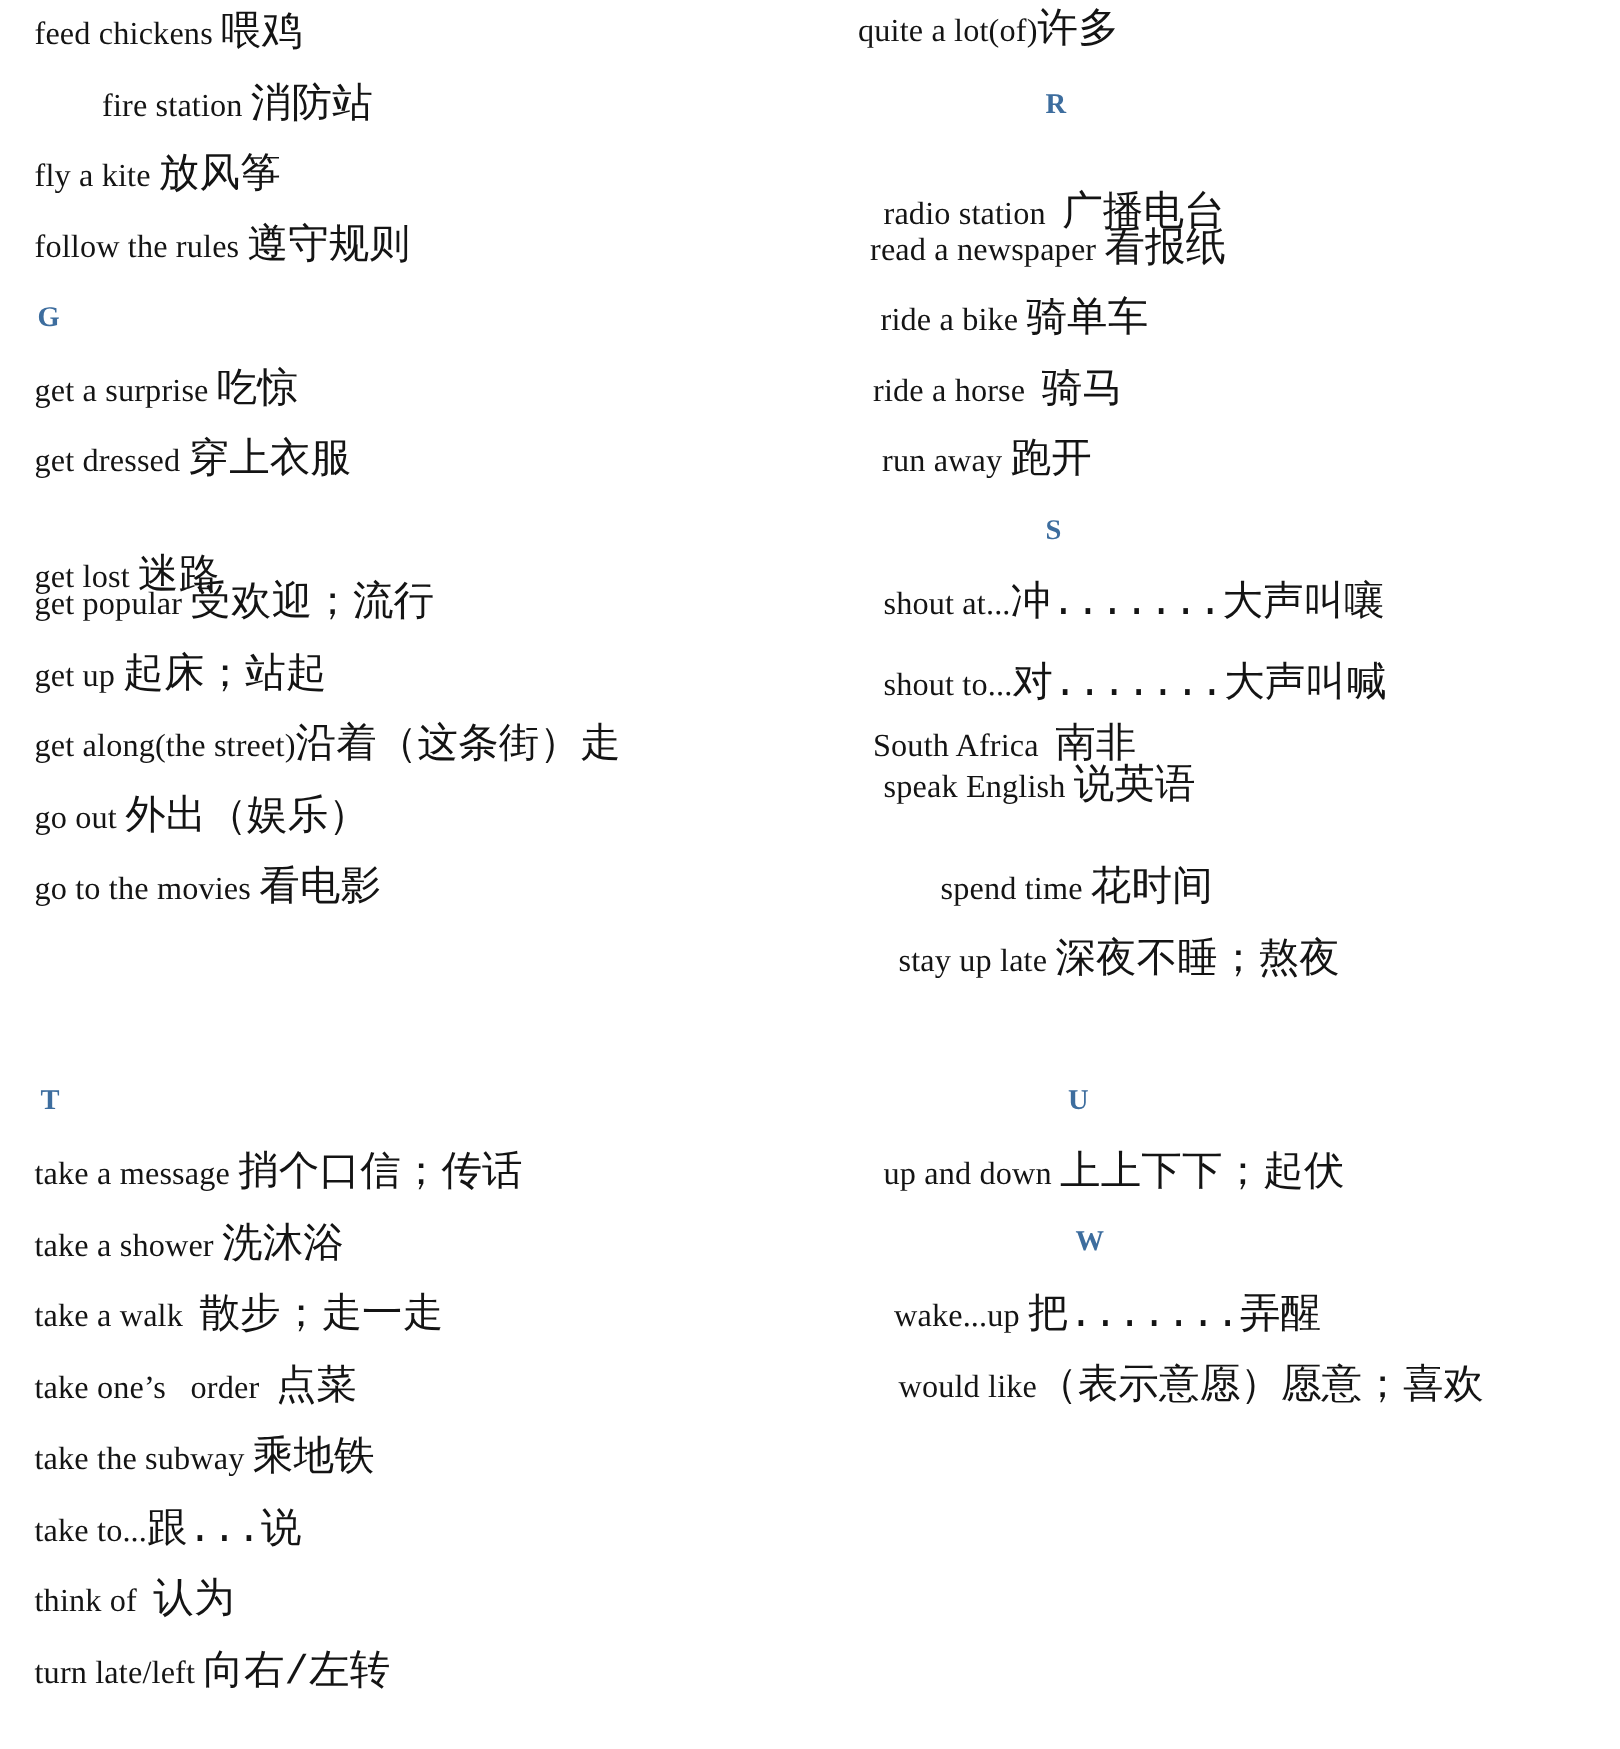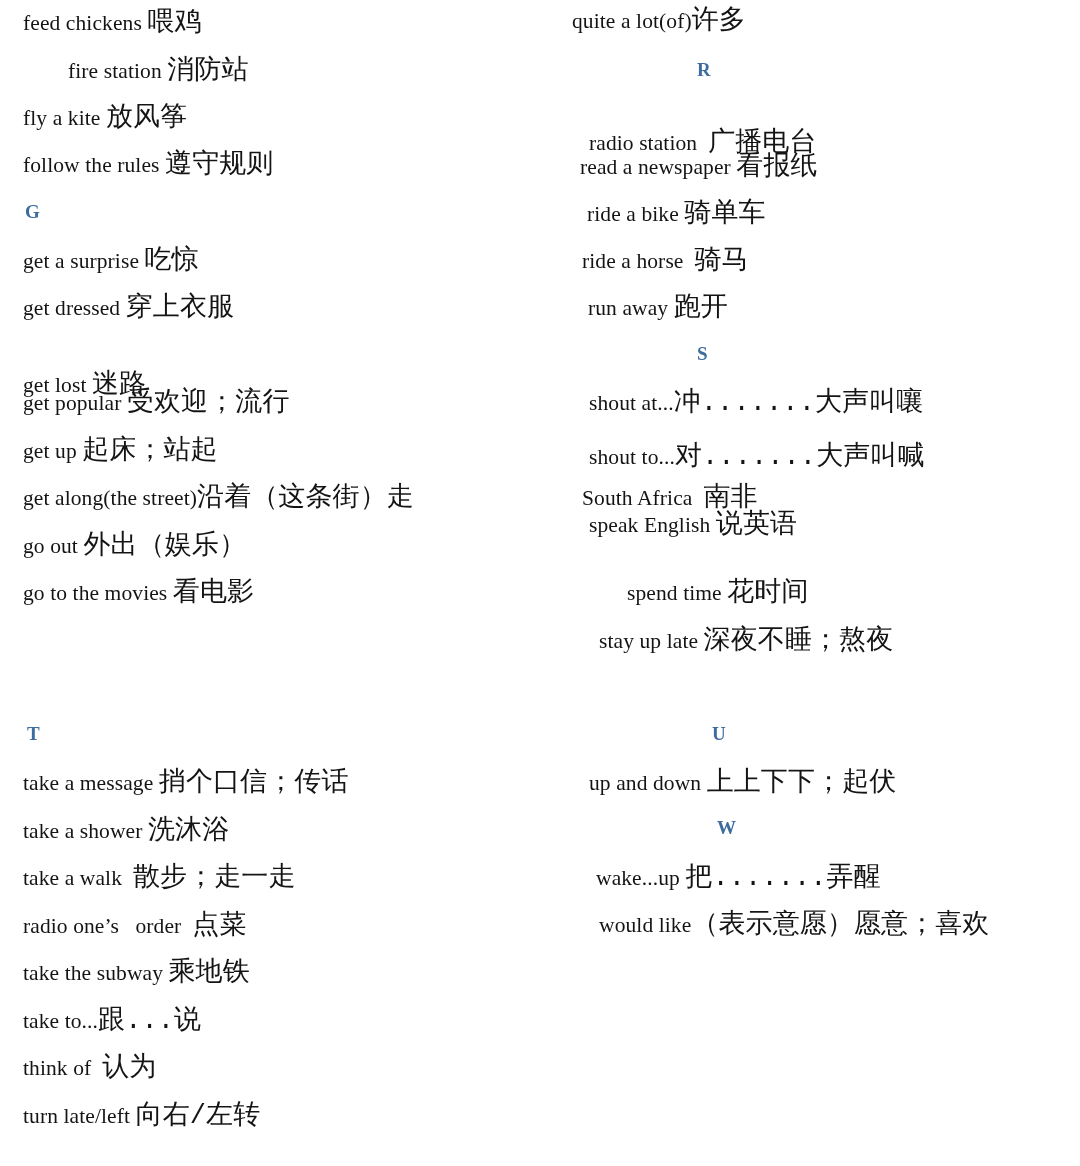--- a/index.html
+++ b/index.html
@@ -79,21 +79,21 @@
         <div class="entry" style="left: 23px; top: 295px;"><span>get dressed </span><span class="cjk">穿上衣服</span></div>
         <div class="entry" style="left: 23px; top: 343px; margin-top: 29px;"><span>get lost </span><span class="cjk">迷路</span></div>
         <div class="entry" style="left: 23px; top: 390px;"><span>get popular </span><span class="cjk">受欢迎；流行</span></div>
         <div class="entry" style="left: 23px; top: 438px;"><span>get up </span><span class="cjk">起床；站起</span></div>
         <div class="entry" style="left: 23px; top: 485px; text-align: right;"><span>get along(the street)</span><span class="cjk">沿着（这条街）走</span></div>
         <div class="entry" style="left: 23px; top: 533px;"><span>go out </span><span class="cjk">外出（娱乐）</span></div>
         <div class="entry" style="left: 23px; top: 580px;"><span>go to the movies </span><span class="cjk">看电影</span></div>
         <div class="entry" style="left: 23px; top: 770px;"><span>take a message </span><span class="cjk">捎个口信；传话</span></div>
         <div class="entry" style="left: 23px; top: 818px;"><span>take a shower </span><span class="cjk">洗沐浴</span></div>
         <div class="entry" style="left: 23px; top: 865px;"><span>take a walk  </span><span class="cjk">散步；走一走</span></div>
-        <div class="entry" style="left: 23px; top: 913px;"><span>radio one’s   order  </span><span class="cjk">点菜</span></div>
+        <div class="entry" style="left: 23px; top: 913px;"><span>take one’s   order  </span><span class="cjk">点菜</span></div>
         <div class="entry" style="left: 23px; top: 960px;"><span>take the subway </span><span class="cjk">乘地铁</span></div>
         <div class="entry" style="left: 23px; top: 1008px;"><span>take to...</span><span class="cjk">跟...说</span></div>
         <div class="entry" style="left: 23px; top: 1055px;"><span>think of  </span><span class="cjk">认为</span></div>
         <div class="entry" style="left: 23px; top: 1103px;"><span>turn late/left </span><span class="cjk">向右/左转</span></div>
       </div>
   </div>
 
   <div class="col col-right">
     <div id="right-letters">
         <div class="section-letter" style="left: 157px; top: 60px;">R</div>

